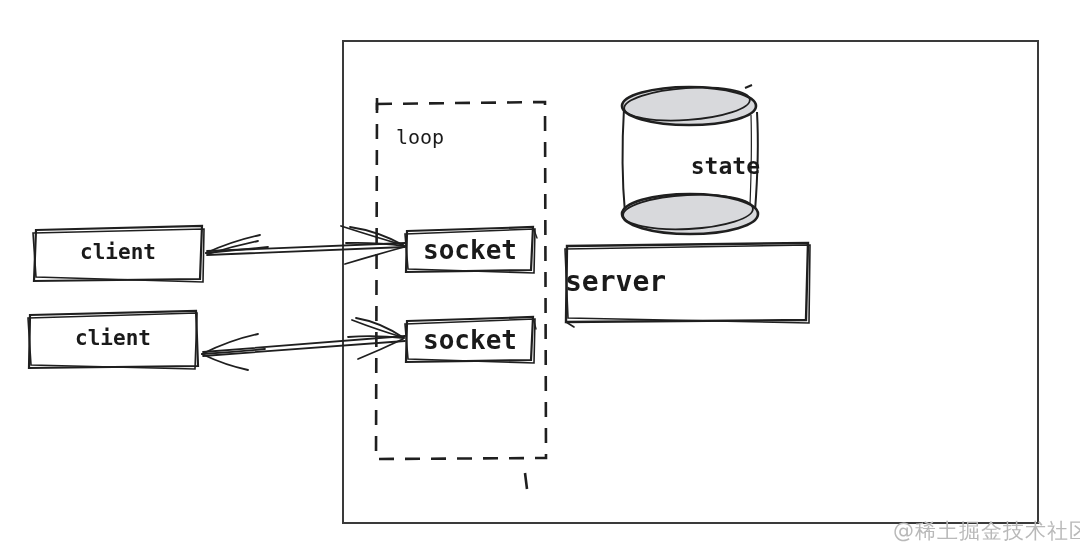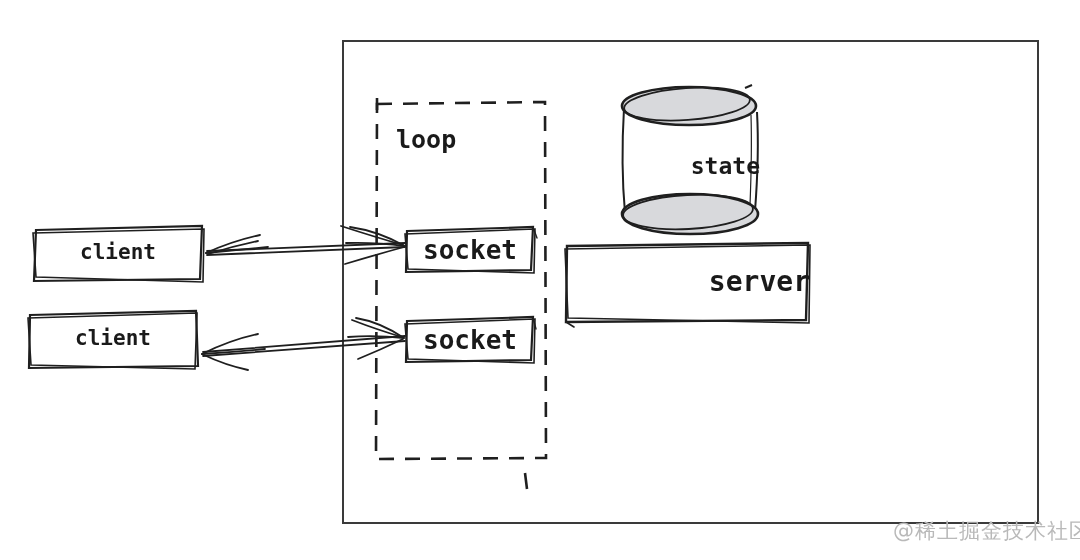--- a/index.html
+++ b/index.html
@@ -12,27 +12,27 @@
     font-family: "DejaVu Sans Mono", monospace;
   }
   #sketch-svg { position: absolute; left: 0; top: 0; }
   .label {
     position: absolute;
     color: #1a1a1a;
     font-family: "DejaVu Sans Mono", monospace;
     white-space: nowrap;
     line-height: 1;
   }
-  .lbl-loop    { left: 396px; top: 127px; font-size: 25px; font-weight: 700; }
+  .lbl-loop    { left: 396px; top: 127px; font-size: 20px; font-weight: 400; }
   .lbl-socket1 { left: 405px; top: 237px; width: 130px; text-align: center; font-size: 26px; font-weight: 700; }
   .lbl-socket2 { left: 405px; top: 327px; width: 130px; text-align: center; font-size: 26px; font-weight: 700; }
   .lbl-client1 { left: 33px;  top: 242px; width: 170px; text-align: center; font-size: 21px; font-weight: 700; }
   .lbl-client2 { left: 28px;  top: 328px; width: 170px; text-align: center; font-size: 21px; font-weight: 700; }
   .lbl-state   { left: 622px; top: 155px; width: 138px; text-align: right; font-size: 23px; font-weight: 700; }
-  .lbl-server  { left: 565px; top: 268px; width: 245px; text-align: right; font-size: 28px; font-weight: 700; }
+  .lbl-server  { left: 565px; top: 268px; width: 245px; text-align: left; font-size: 28px; font-weight: 700; }
   .lbl-watermark {
     left: 893px; top: 521px; width: 180px; text-align: center;
     font-size: 21px; font-weight: 400; color: #b9b9b9;
     font-family: "DejaVu Sans", sans-serif;
     letter-spacing: 1px;
   }
 </style>
 </head>
 <body>
 

